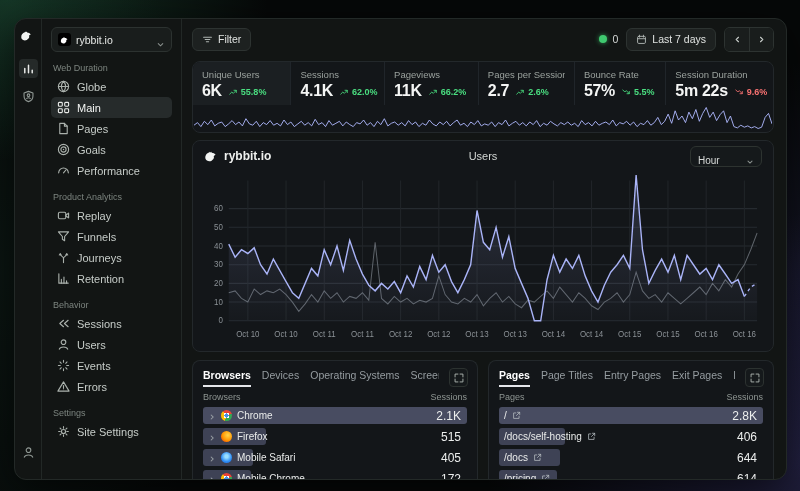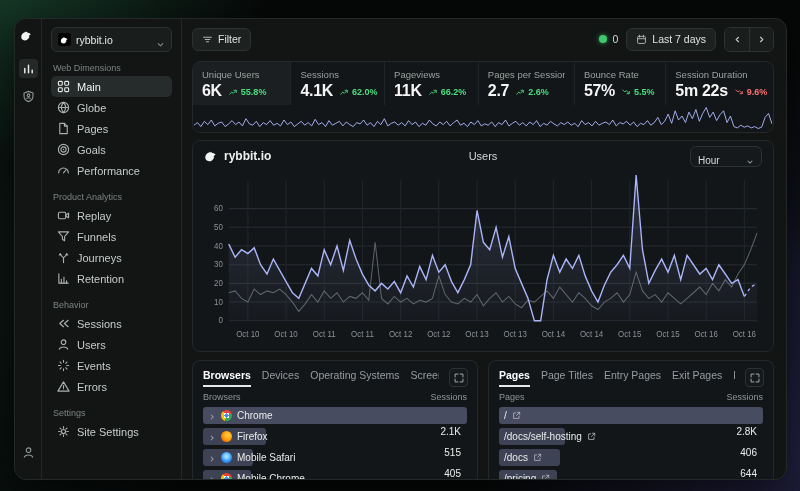--- a/index.html
+++ b/index.html
@@ -85,21 +85,21 @@
   .tab.active { color:#fff; font-weight:bold; border-bottom:2px solid #e5e7eb; }
   .expand-btn { position:absolute; right:9px; top:7px; width:19px; height:19px; border:1px solid #2c3230; border-radius:4px; background:#15191b; color:#aeb5b1; display:flex; align-items:center; justify-content:center; cursor:pointer; }
   .expand-btn svg { width:10px; height:10px; }
   .col-head { display:flex; justify-content:space-between; font-size:9px; color:#8e9592; margin:5px 0 5px; }
   .prow { position:relative; height:17px; margin-bottom:4px; border-radius:3px; font-size:10px; color:#e9ebea; cursor:pointer; }
   .prow .bar { position:absolute; left:0; top:0; bottom:0; border-radius:3px; background:#3e4255; }
   .prow.full .bar { background:#484c61; }
   .prow .content { position:relative; display:flex; align-items:center; gap:5px; height:100%; padding:0 5px; }
   .prow .chevr { color:#9aa0a5; width:8px; height:8px; flex:none; }
   .prow .bicon { width:11px; height:11px; border-radius:50%; flex:none; }
-  .prow .val { position:absolute; right:6px; top:16px; height:100%; display:flex; align-items:center; font-size:10px; color:#eceeed;margin-left:12px; }
+  .prow .val { position:absolute; right:6px; top:0; height:100%; display:flex; align-items:center; font-size:12px; color:#eceeed;margin-left:12px; }
   .prow .ext { width:9px; height:9px; color:#b6bcc0; flex:none; }
   .bicon.chrome { background:radial-gradient(circle, #4a90e2 0 26%, #fff 26% 38%, transparent 38%), conic-gradient(from -45deg, #ea4335 0 120deg, #4285f4 0 120deg, #34a853 120deg 240deg, #fbbc05 240deg 360deg); background-blend-mode:normal; }
   .bicon.firefox { background:radial-gradient(circle at 62% 38%, #ffd54b, #ff9500 55%, #e8420d 88%); }
   .bicon.safari { background:radial-gradient(circle at 50% 40%, #9adfff 0 18%, #2f8ef5 60%, #1b5fd0); }
 </style>
 </head>
 <body>
 
 <div class="window">
 
@@ -138,40 +138,40 @@
           </svg>
       </span>
       <span class="name">rybbit.io</span>
       <span class="chev">
         <svg viewBox="0 0 14 14" fill="none" stroke="currentColor" stroke-width="1.6" stroke-linecap="round">
             <path d="M3.5,5.5L7,9l3.5-3.5"></path>
           </svg>
       </span>
     </div>
     <div id="nav-sections">
-        <div class="sec-label">Web Dimensions</div>
+        <div class="sec-label">Web Duration</div>
+        <div class="side-item">
+          <span class="ic">
+            <svg viewBox="0 0 14 14" fill="none" stroke="currentColor" stroke-width="1.2" stroke-linecap="round" stroke-linejoin="round">
+              <circle cx="7" cy="7" r="5.5"></circle>
+              <path d="M1.5,7h11M7,1.5c-3,3.5-3,7.5,0,11M7,1.5c3,3.5,3,7.5,0,11"></path>
+            </svg>
+          </span>
+          <span class="lbl">Globe</span>
+        </div>
         <div class="side-item active">
           <span class="ic">
             <svg viewBox="0 0 14 14" fill="none" stroke="currentColor" stroke-width="1.2" stroke-linecap="round" stroke-linejoin="round">
               <rect x="1.5" y="1.5" width="4.2" height="4.2" rx="1"></rect>
               <rect x="8.3" y="1.5" width="4.2" height="4.2" rx="1"></rect>
               <rect x="1.5" y="8.3" width="4.2" height="4.2" rx="1"></rect>
               <rect x="8.3" y="8.3" width="4.2" height="4.2" rx="1"></rect>
             </svg>
           </span>
           <span class="lbl">Main</span>
-        </div>
-        <div class="side-item">
-          <span class="ic">
-            <svg viewBox="0 0 14 14" fill="none" stroke="currentColor" stroke-width="1.2" stroke-linecap="round" stroke-linejoin="round">
-              <circle cx="7" cy="7" r="5.5"></circle>
-              <path d="M1.5,7h11M7,1.5c-3,3.5-3,7.5,0,11M7,1.5c3,3.5,3,7.5,0,11"></path>
-            </svg>
-          </span>
-          <span class="lbl">Globe</span>
         </div>
         <div class="side-item">
           <span class="ic">
             <svg viewBox="0 0 14 14" fill="none" stroke="currentColor" stroke-width="1.2" stroke-linecap="round" stroke-linejoin="round">
               <path d="M3,1.5h5l3,3v8H3z"></path>
               <path d="M8,1.5v3h3"></path>
             </svg>
           </span>
           <span class="lbl">Pages</span>
         </div>

